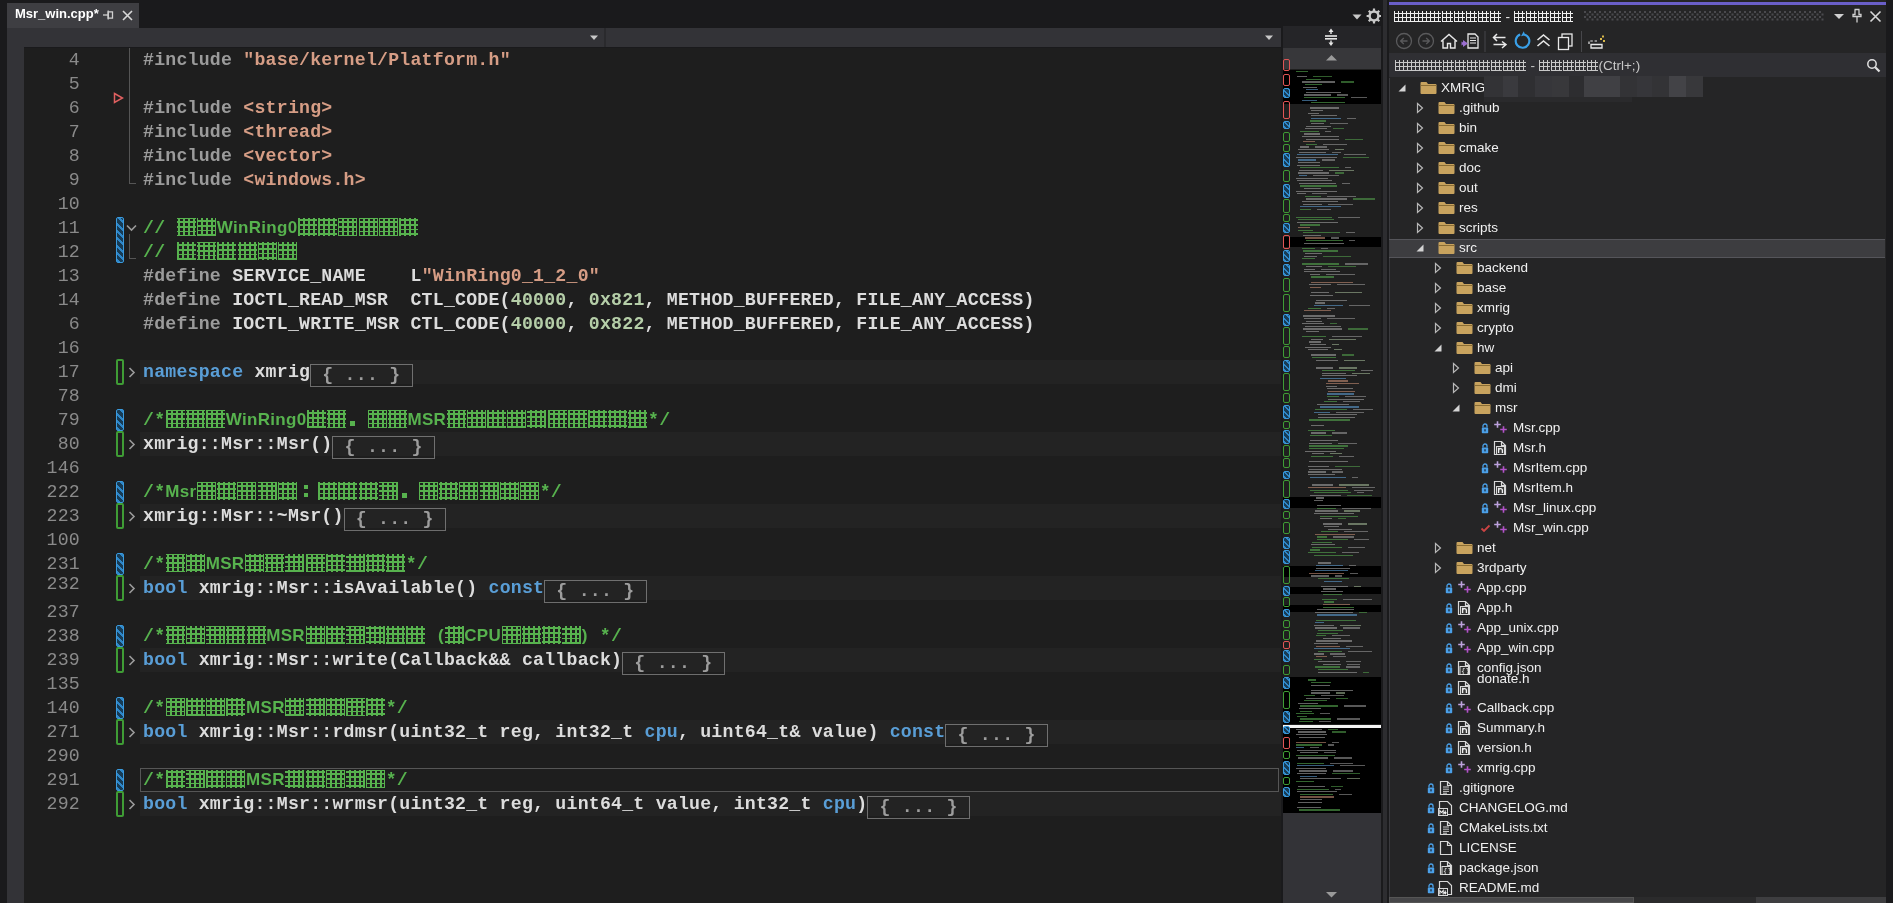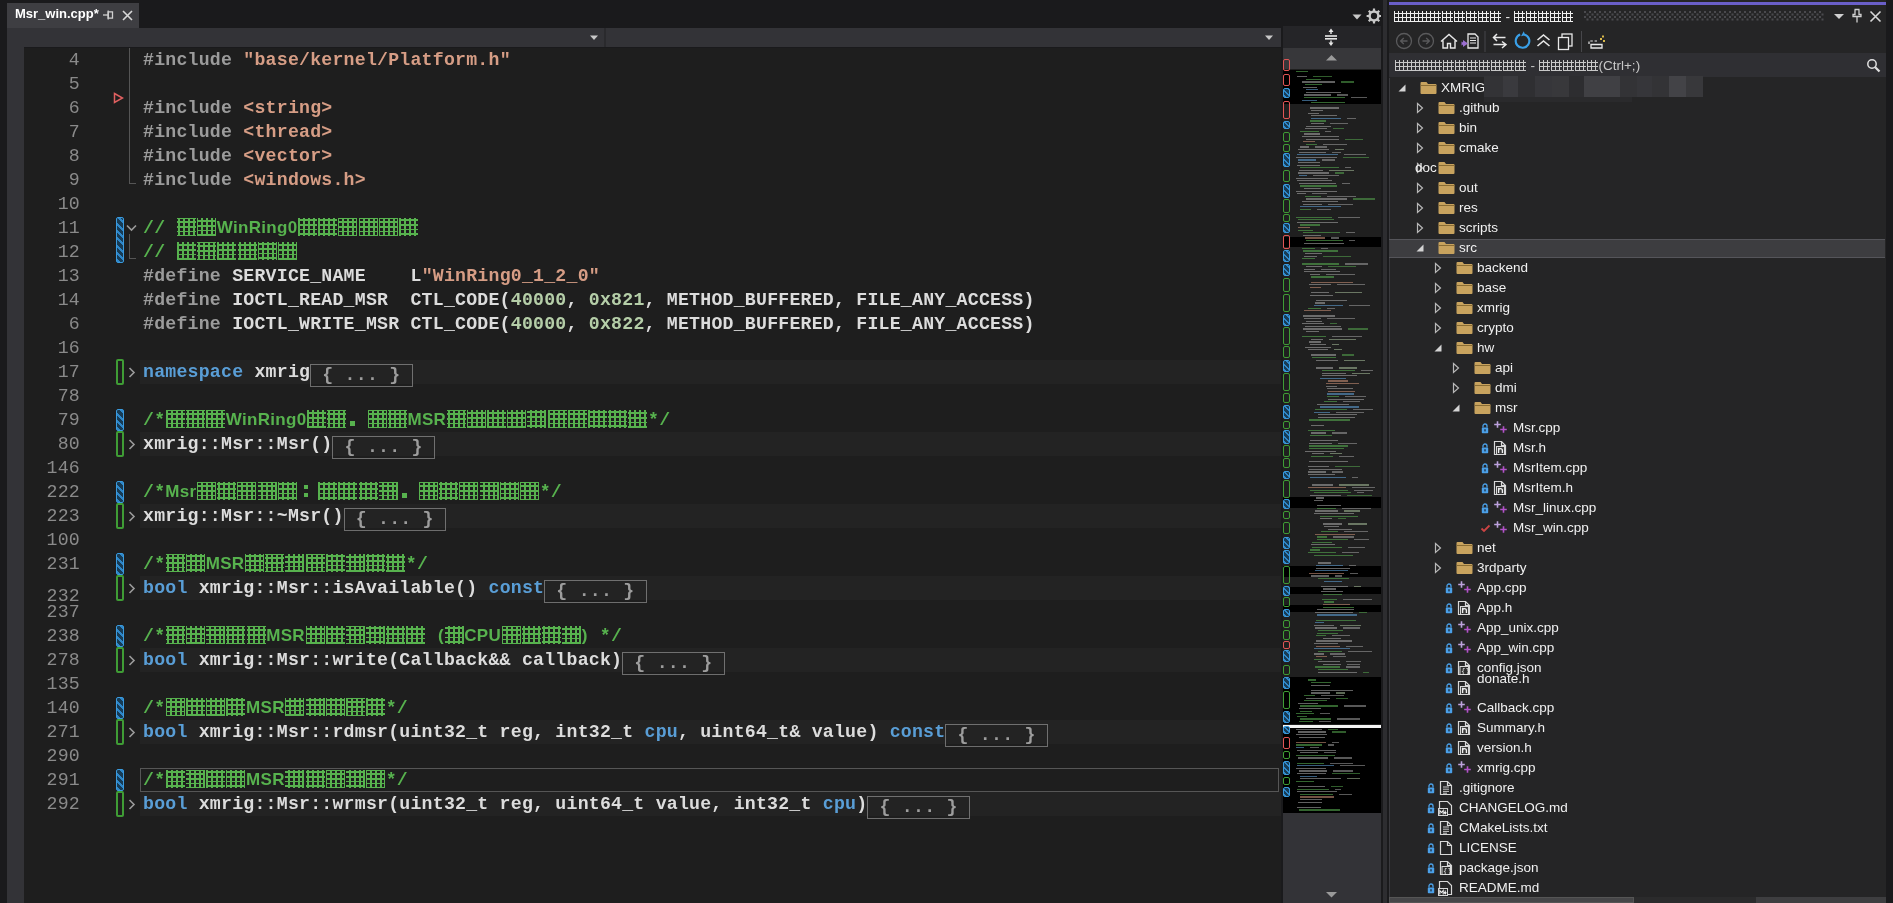--- a/index.html
+++ b/index.html
@@ -71,26 +71,26 @@
 <div class="ln" style="top:432px">80</div>
 <div class="cl" style="top:432px">xmrig::Msr::Msr()<span class="fold"> {&nbsp;...&nbsp;} </span></div>
 <div class="ln" style="top:456px">146</div>
 <div class="ln" style="top:480px">222</div>
 <div class="cl" style="top:480px"><span class="cm">/*<span class="ca">Msr</span><i class="cj" style="background-position:-1px 0px,-1px 1px"></i><i class="cj" style="background-position:1px -2px,0px -1px"></i><i class="cj" style="background-position:-1px 1px,0px 1px"></i><i class="cj" style="background-position:-2px -1px,-2px 1px"></i><i class="cj" style="background-position:-1px -2px,-1px -1px"></i><i class="cj cjk2"></i><i class="cj" style="background-position:0px -2px,-1px -1px"></i><i class="cj" style="background-position:0px 1px,-2px -1px"></i><i class="cj" style="background-position:1px -1px,-1px -1px"></i><i class="cj" style="background-position:-2px -2px,-2px 1px"></i><i class="cj cjc"></i><i class="cj" style="background-position:-1px 1px,-1px 1px"></i><i class="cj" style="background-position:1px -1px,-1px -1px"></i><i class="cj" style="background-position:-1px 1px,0px 1px"></i><i class="cj" style="background-position:-2px 1px,0px 1px"></i><i class="cj" style="background-position:-1px 1px,-2px -1px"></i><i class="cj" style="background-position:-1px -2px,-1px 1px"></i>*/</span></div>
 <div class="ln" style="top:504px">223</div>
 <div class="cl" style="top:504px">xmrig::Msr::~Msr()<span class="fold"> {&nbsp;...&nbsp;} </span></div>
 <div class="ln" style="top:528px">100</div>
 <div class="ln" style="top:552px">231</div>
 <div class="cl" style="top:552px"><span class="cm">/*<i class="cj" style="background-position:1px 0px,0px 1px"></i><i class="cj" style="background-position:-1px 0px,-2px -1px"></i><span class="ca">MSR</span><i class="cj" style="background-position:-1px -2px,0px -1px"></i><i class="cj" style="background-position:1px -2px,-2px 1px"></i><i class="cj" style="background-position:-2px -1px,-2px 0px"></i><i class="cj" style="background-position:0px 1px,0px 1px"></i><i class="cj" style="background-position:0px 0px,-1px -1px"></i><i class="cj" style="background-position:-2px 1px,0px 0px"></i><i class="cj" style="background-position:1px -2px,0px -1px"></i><i class="cj" style="background-position:1px 1px,0px 0px"></i>*/</span></div>
-<div class="ln" style="top:584px">232</div>
+<div class="ln" style="top:572px">232</div>
 <div class="cl" style="top:576px"><span class="kw">bool</span> xmrig::Msr::isAvailable() <span class="kw">const</span><span class="fold"> {&nbsp;...&nbsp;} </span></div>
 <div class="ln" style="top:600px">237</div>
 <div class="ln" style="top:624px">238</div>
 <div class="cl" style="top:624px"><span class="cm">/*<i class="cj" style="background-position:1px -2px,-1px 1px"></i><i class="cj" style="background-position:-1px 1px,-1px 0px"></i><i class="cj" style="background-position:-2px -2px,-2px 1px"></i><i class="cj" style="background-position:1px -1px,-1px 1px"></i><i class="cj" style="background-position:1px -1px,0px 1px"></i><span class="ca">MSR</span><i class="cj" style="background-position:-1px -2px,-2px 0px"></i><i class="cj" style="background-position:0px 1px,-1px 0px"></i><i class="cj" style="background-position:-2px 0px,-2px 1px"></i><i class="cj" style="background-position:-2px 0px,-2px -1px"></i><i class="cj" style="background-position:1px 1px,0px 0px"></i><i class="cj" style="background-position:0px -2px,0px 0px"></i><span class="ca" style="display:inline-block;width:18px;text-align:right">(</span><i class="cj" style="background-position:-2px -1px,-2px -1px"></i><span class="ca">CPU</span><i class="cj" style="background-position:-1px -2px,0px 1px"></i><i class="cj" style="background-position:1px -1px,0px 0px"></i><i class="cj" style="background-position:1px -1px,-1px -1px"></i><i class="cj" style="background-position:-2px 0px,-2px 0px"></i><span class="ca" style="display:inline-block;width:18px;text-align:left">)</span>*/</span></div>
-<div class="ln" style="top:648px">278</div>
+<div class="ln" style="top:648px">239</div>
 <div class="cl" style="top:648px"><span class="kw">bool</span> xmrig::Msr::write(Callback&amp;&amp; callback)<span class="fold"> {&nbsp;...&nbsp;} </span></div>
 <div class="ln" style="top:672px">135</div>
 <div class="ln" style="top:696px">140</div>
 <div class="cl" style="top:696px"><span class="cm">/*<i class="cj" style="background-position:-1px 1px,-2px 1px"></i><i class="cj" style="background-position:0px 0px,-2px 0px"></i><i class="cj" style="background-position:-1px -1px,-2px 0px"></i><i class="cj" style="background-position:0px -2px,0px -1px"></i><span class="ca">MSR</span><i class="cj" style="background-position:-1px -1px,-1px 0px"></i><i class="cj" style="background-position:-2px -2px,0px -1px"></i><i class="cj" style="background-position:-1px 0px,0px -1px"></i><i class="cj" style="background-position:0px -1px,-1px 1px"></i><i class="cj" style="background-position:0px -1px,-2px -1px"></i>*/</span></div>
 <div class="ln" style="top:720px">271</div>
 <div class="cl" style="top:720px"><span class="kw">bool</span> xmrig::Msr::rdmsr(uint32_t reg, int32_t <span class="kw">cpu</span>, uint64_t&amp; value) <span class="kw">const</span><span class="fold"> {&nbsp;...&nbsp;} </span></div>
 <div class="ln" style="top:744px">290</div>
 <div class="ln" style="top:768px">291</div>
 <div class="cl" style="top:768px"><span class="cm">/*<i class="cj" style="background-position:0px -1px,0px -1px"></i><i class="cj" style="background-position:-2px 1px,-1px 1px"></i><i class="cj" style="background-position:0px -2px,0px -1px"></i><i class="cj" style="background-position:-1px -1px,0px -1px"></i><span class="ca">MSR</span><i class="cj" style="background-position:-2px 1px,0px -1px"></i><i class="cj" style="background-position:1px 0px,0px -1px"></i><i class="cj" style="background-position:-1px 1px,-1px 1px"></i><i class="cj" style="background-position:-2px 0px,-1px -1px"></i><i class="cj" style="background-position:-1px -1px,-2px 1px"></i>*/</span></div>
 <div class="ln" style="top:792px">292</div>
@@ -713,21 +713,21 @@
     <path d="M0.5 4.5 h16" stroke="#8a6d35" stroke-width="1"></path>
   </svg>
 <div class="trow" style="left:1459px;top:138px">cmake</div>
 <svg class="abs" style="left:1416px;top:162px" width="8" height="12">
     <path d="M1.5 1.5 L6.5 6 L1.5 10.5 Z" fill="none" stroke="#b8b8b8" stroke-width="1.2"></path>
   </svg>
 <svg class="abs" style="left:1438px;top:161px" width="17" height="14" viewBox="0 0 17 14">
     <path d="M0.5 2 a1 1 0 0 1 1-1 h5 l1.5 2 h7.5 a1 1 0 0 1 1 1 v8 a1 1 0 0 1 -1 1 h-14 a1 1 0 0 1 -1-1 Z" fill="#c8a35e"></path>
     <path d="M0.5 4.5 h16" stroke="#8a6d35" stroke-width="1"></path>
   </svg>
-<div class="trow" style="left:1415px;top:158px">doc</div>
+<div class="trow" style="left:1459px;top:158px">doc</div>
 <svg class="abs" style="left:1416px;top:182px" width="8" height="12">
     <path d="M1.5 1.5 L6.5 6 L1.5 10.5 Z" fill="none" stroke="#b8b8b8" stroke-width="1.2"></path>
   </svg>
 <svg class="abs" style="left:1438px;top:181px" width="17" height="14" viewBox="0 0 17 14">
     <path d="M0.5 2 a1 1 0 0 1 1-1 h5 l1.5 2 h7.5 a1 1 0 0 1 1 1 v8 a1 1 0 0 1 -1 1 h-14 a1 1 0 0 1 -1-1 Z" fill="#c8a35e"></path>
     <path d="M0.5 4.5 h16" stroke="#8a6d35" stroke-width="1"></path>
   </svg>
 <div class="trow" style="left:1459px;top:178px">out</div>
 <svg class="abs" style="left:1416px;top:202px" width="8" height="12">
     <path d="M1.5 1.5 L6.5 6 L1.5 10.5 Z" fill="none" stroke="#b8b8b8" stroke-width="1.2"></path>

